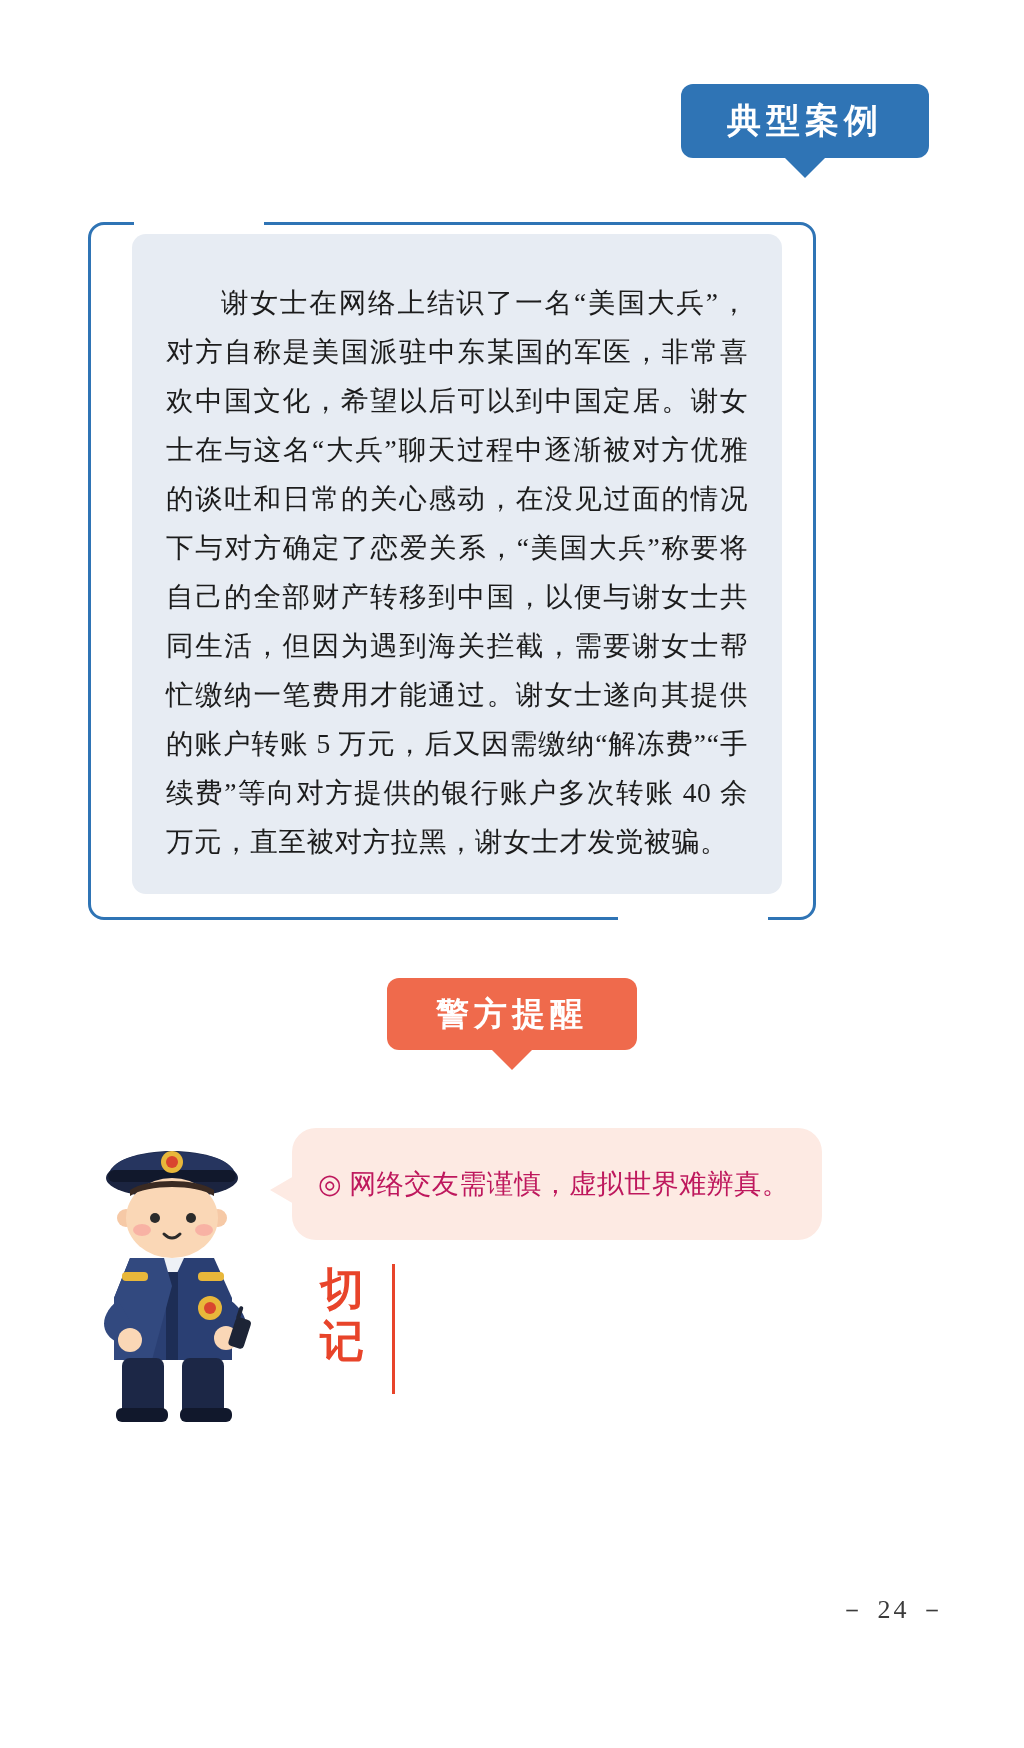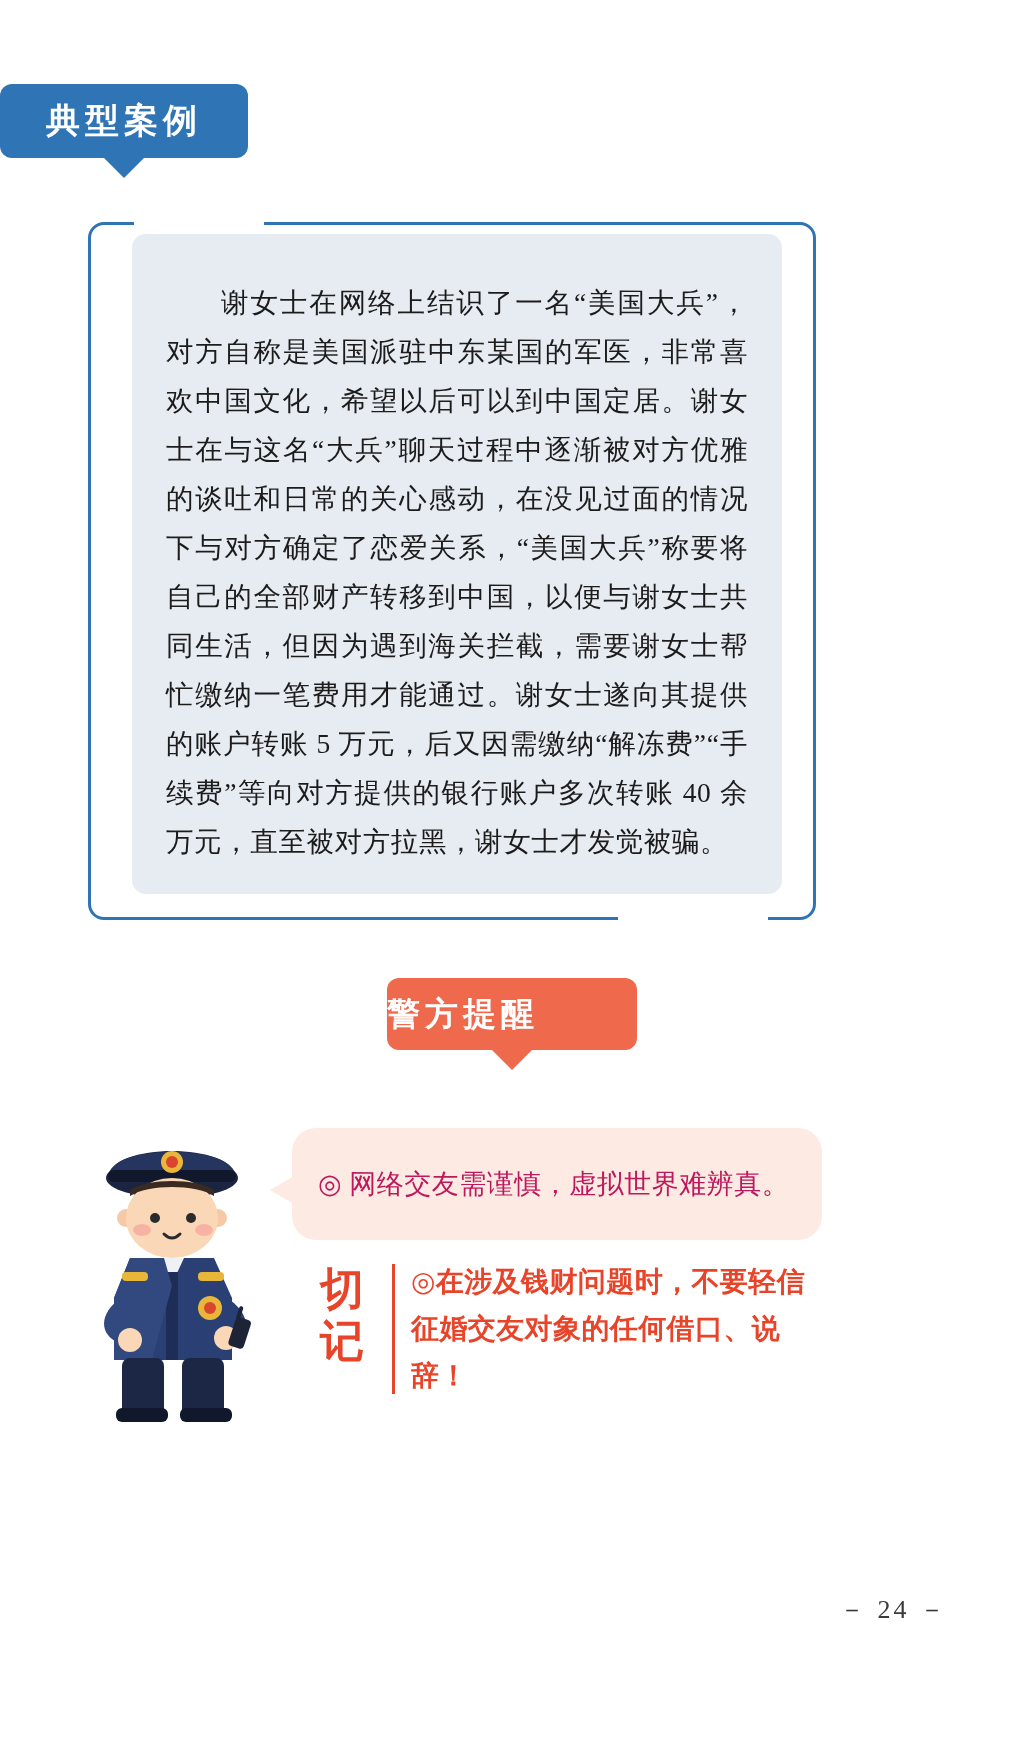--- a/index.html
+++ b/index.html
@@ -13,23 +13,23 @@
     position: relative;
     font-family: "Liberation Serif", "DejaVu Serif", serif;
     overflow: hidden;
   }
 
   
   .case-banner-wrap {
     position: absolute;
     left: 0;
     top: 84px;
-    width: 1008px;
-    display: flex;
-    justify-content: flex-start;
+    width: 929px;
+    display: flex;
+    justify-content: flex-end;
   }
   .case-banner {
     position: relative;
     background: #2f74b5;
     color: #ffffff;
     width: 248px;
     height: 74px;
     border-radius: 12px;
     display: flex;
     align-items: center;
@@ -119,20 +119,21 @@
   }
   .warn-banner {
     position: relative;
     background: #ef6a4c;
     color: #ffffff;
     width: 250px;
     height: 72px;
     border-radius: 12px;
     display: flex;
     align-items: center;
+    justify-content: center;
     font-size: 33px;
     letter-spacing: 5px;
     font-weight: bold;
   }
   .warn-banner .tail {
     position: absolute;
     left: 50%;
     transform: translateX(-50%);
     bottom: -20px;
     width: 0;
@@ -307,17 +308,16 @@
   <span class="bubble-text">◎ 网络交友需谨慎，虚拟世界难辨真。</span>
 </div>
 
 <div class="remember">
   <div class="remember-inner">
     <div class="qiji">
       <span>切</span>
       <span>记</span>
     </div>
     <div class="divider-line"></div>
-    <div class="remember-text">◎在涉及钱财问题时，不要轻信征婚交友对象的任何借口、说辞！</div>
   </div>
 </div>
 
 <div class="page-number">－ 24 －</div>
 
 </body></html>

